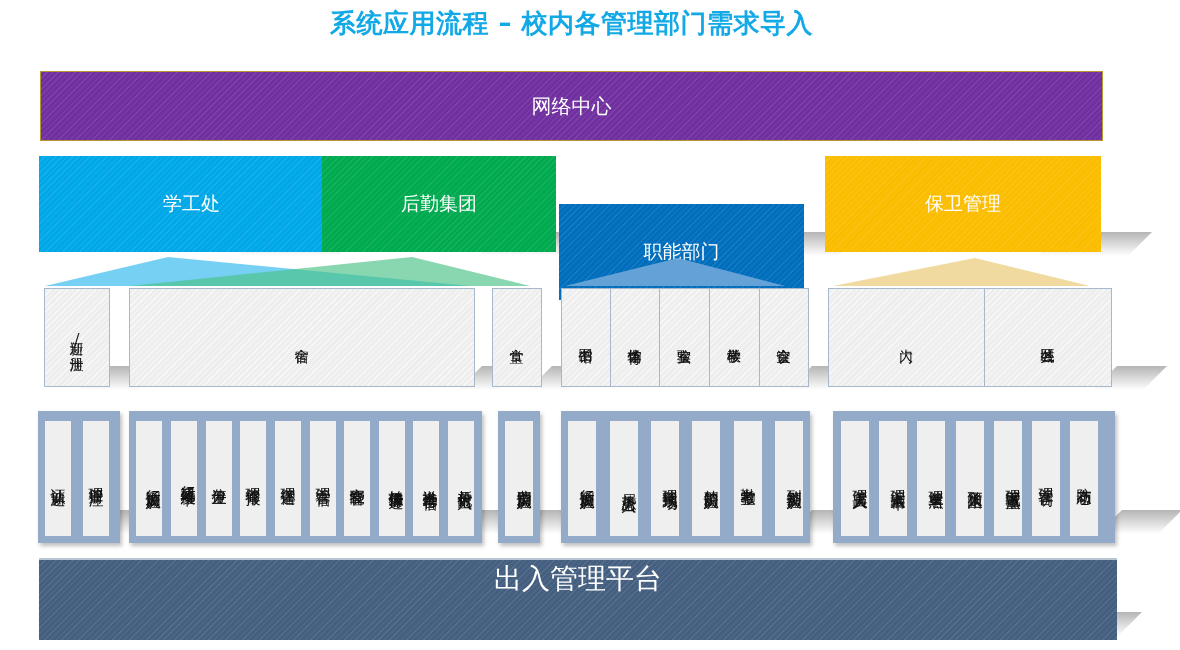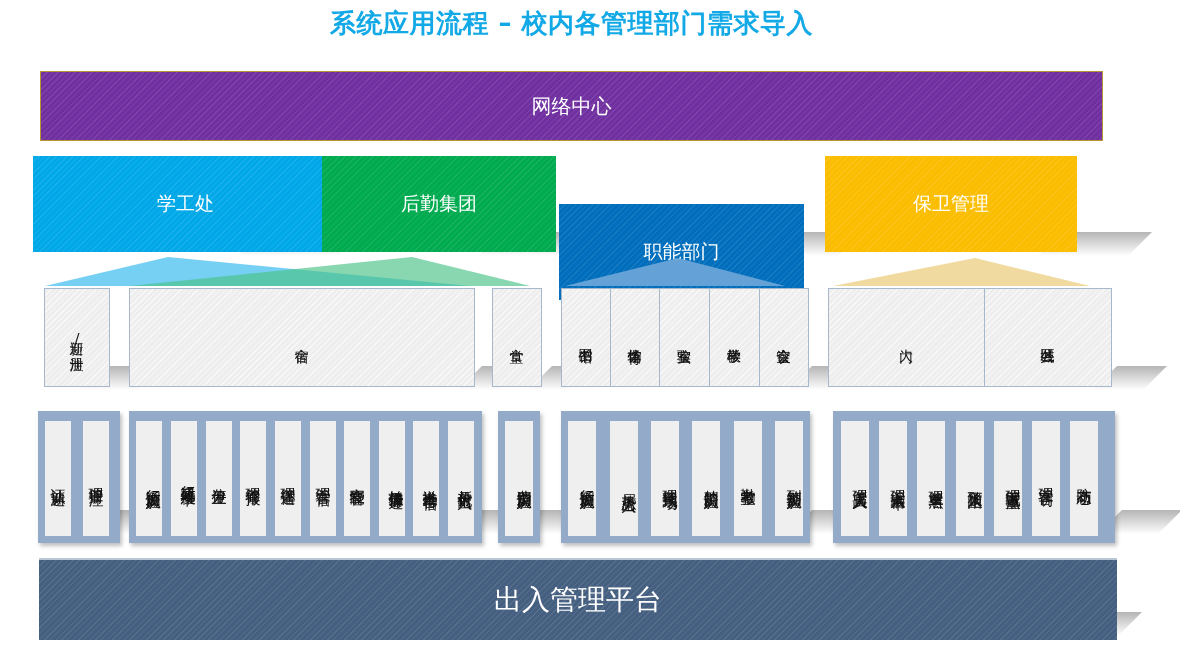--- a/index.html
+++ b/index.html
@@ -13,46 +13,46 @@
   .dept { top:156px; height:96px; color:#fff; font-size:19px; display:flex; align-items:center; justify-content:center; }
   .shadow-bar { height:24px; background:linear-gradient(180deg, rgba(120,120,120,0.55), rgba(200,200,200,0)); transform:skewX(-45deg); }
   .loc { top:288px; height:99px; background:#eeeeee; border:1px solid #a8b8cc; display:flex; align-items:center; justify-content:center;
          color:#111; font-size:14px; writing-mode:vertical-rl; text-orientation:upright; line-height:16px; }
   .loc-light { background-image: repeating-linear-gradient(135deg, rgba(255,255,255,0.6) 0px, rgba(255,255,255,0.6) 1px, rgba(0,0,0,0) 1px, rgba(0,0,0,0) 4px); }
   .group { top:411px; height:132px; background:#93abc8; box-shadow:2px 3px 4px rgba(0,0,0,0.25); }
   .item { top:421px; width:26px; height:115px; background:#efefef; display:flex; justify-content:center; padding-top:8px;
           color:#111; font-size:15px; writing-mode:vertical-rl; text-orientation:upright; line-height:18px; letter-spacing:-1px; }
   .item.center { align-items:center; padding-top:0; }
   .platform { left:39px; top:558px; width:1078px; height:82px; background-color:#455f80; border-top:2px solid #b9c6d6;
-              color:#fff; font-size:28px; display:flex; align-items:center; justify-content:center; }
+              color:#fff; font-size:28px; display:flex; justify-content:center; }
 </style>
 </head>
 <body>
 
 <div class="abs title">系统应用流程 – 校内各管理部门需求导入</div>
 
 <div class="abs network stripe">
   <span>网络中心</span>
 </div>
 
 <div class="abs shadow-bar" style="left:250px;top:232px;width:100px;"></div>
 <div class="abs shadow-bar" style="left:490px;top:232px;width:100px;"></div>
 <div class="abs shadow-bar" style="left:740px;top:232px;width:110px;"></div>
 <div class="abs shadow-bar" style="left:1050px;top:232px;width:90px;"></div>
 
-<div class="abs dept stripe" style="left:33px;width:305px;background-color:#00a8e8;">
+<div class="abs dept stripe" style="left:39px;width:305px;background-color:#00a8e8;">
   <span>学工处</span>
 </div>
 <div class="abs dept stripe" style="left:322px;width:234px;background-color:#00aa4f;">
   <span>后勤集团</span>
 </div>
 <div class="abs dept stripe" style="left:559px;width:245px;background-color:#006ebc;margin-top:48px;">
   <span>职能部门</span>
 </div>
-<div class="abs dept stripe" style="left:825px;width:252px;background-color:#fbbd00;">
+<div class="abs dept stripe" style="left:825px;width:276px;background-color:#fbbd00;">
   <span>保卫管理</span>
 </div>
 
 <svg class="abs" style="left:0;top:250px;" width="1180" height="40">
   <polygon points="45,36 168,7 470,36" fill="#5ec8f2" fill-opacity="0.85"></polygon>
   <polygon points="130,36 412,7 530,36" fill="#48c285" fill-opacity="0.65"></polygon>
   <polygon points="565,36 678,8 785,36" fill="#6ea6d8" fill-opacity="0.9"></polygon>
   <polygon points="833,36 975,8 1090,36" fill="#f0d89a" fill-opacity="0.95"></polygon>
 </svg>
 

